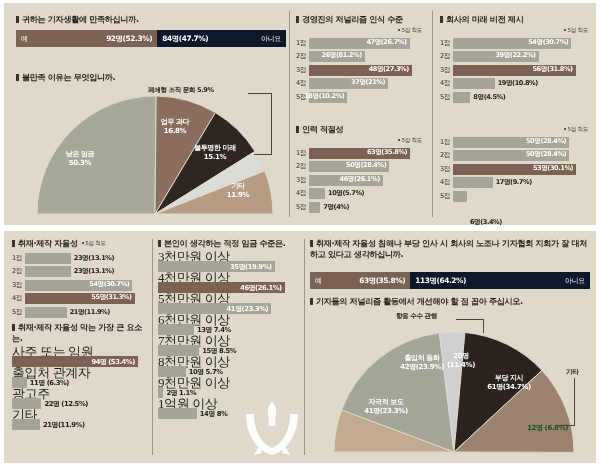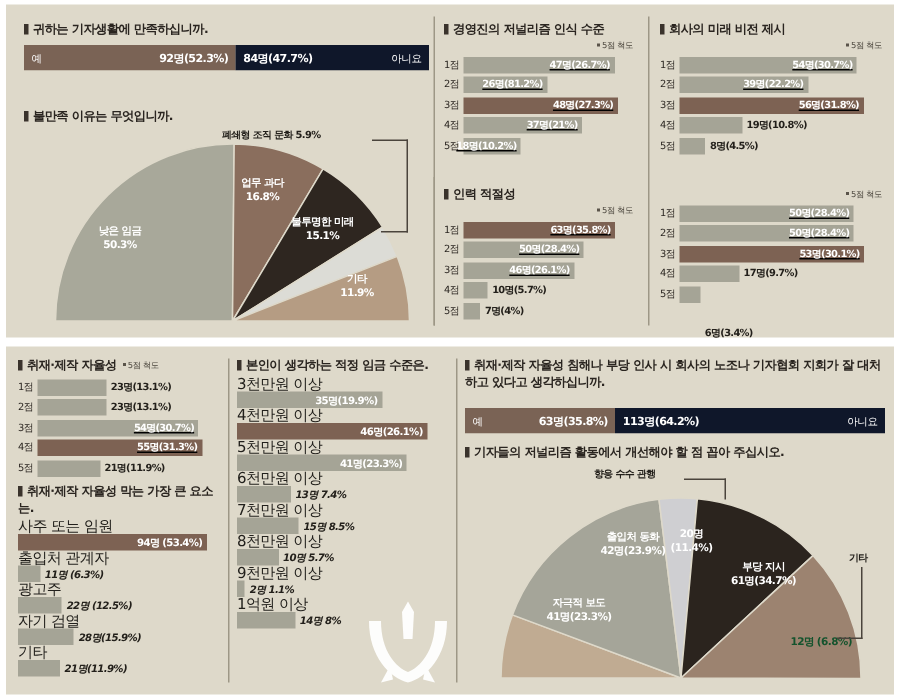--- a/index.html
+++ b/index.html
@@ -36,33 +36,33 @@
   .yn-lab.s{left:5px;}
   .yn-lab.e{right:5px;}
   .yn-val{position:absolute;font-size:7.4px;color:#fff;font-weight:bold;letter-spacing:-0.4px;}
   .yn-val.vl{right:5px;}
   .yn-val.vr{left:5px;}
 
   
   .srow{display:flex;align-items:center;height:12px;margin-bottom:1.5px;}
   .skey{width:13px;font-size:6.6px;color:#2a2520;letter-spacing:-0.4px;flex:0 0 13px;}
   .strack{position:relative;height:11px;flex:1;}
-  .sbar{position:absolute;left:0;top:0;height:11px;background:#a5a496;display:flex;align-items:center;justify-content:flex-end;text-decoration:underline;}
+  .sbar{position:absolute;left:0;top:0;height:11px;background:#a5a496;display:flex;align-items:flex-start;justify-content:flex-end;}
   .sbar.hi{background:#7d6253;}
   .sval{font-size:6.6px;color:#fff;font-weight:bold;letter-spacing:-0.45px;padding-right:3px;white-space:nowrap;}
   .sval.out{position:absolute;top:0;height:11px;display:flex;align-items:center;color:#23201b;padding-left:3px;padding-right:0;}
 
   
   .lrow{margin-bottom:1px;}
-  .llab{font-size:10px;color:#22201c;letter-spacing:-0.4px;line-height:9px;}
+  .llab{font-size:13px;color:#22201c;letter-spacing:-0.4px;line-height:9px;font-family:Liberation Serif, serif;}
   .ltrack{position:relative;height:11px;}
   .lbar{position:absolute;left:0;top:0;height:11px;background:#a5a496;display:flex;align-items:center;justify-content:flex-end;}
   .lbar.hi{background:#7d6253;}
   .lval{font-size:6.8px;font-weight:bold;letter-spacing:-0.45px;color:#fff;padding-right:3px;white-space:nowrap;}
-  .lval.out{position:absolute;top:0;height:11px;display:flex;align-items:center;color:#23201b;padding-left:3px;white-space:nowrap;font-style:italic;}
+  .lval.out{position:absolute;top:0;height:11px;display:flex;align-items:center;color:#23201b;padding-left:3px;white-space:nowrap;}
 
   
   .pie-wrap{position:absolute;}
   .pie-svg{display:block;overflow:visible;}
   .plab{position:absolute;text-align:center;line-height:9px;letter-spacing:-0.4px;pointer-events:none;}
   .plab .n{font-size:7px;font-weight:bold;display:block;}
   .plab .v{font-size:7px;font-weight:bold;display:block;}
   .plab.lt{color:#ffffff;}
   .plab.dk{color:#14532d;}
   .callout{position:absolute;font-size:6.6px;font-weight:bold;color:#23201b;letter-spacing:-0.4px;white-space:nowrap;}
@@ -381,43 +381,36 @@
           </div>
         </div>
         <div class="lrow">
           <div class="llab">광고주</div>
           <div class="ltrack">
             <div class="lbar" style="width: 22.3214%;"></div>
             <span class="lval out" style="left: 22.3214%;">22명 (12.5%)</span>
           </div>
         </div>
         <div class="lrow">
-          <div class="llab">자기 검열</div>
-          <div class="ltrack">
-            <div class="lbar" style="width: 28.3929%;"></div>
-            <span class="lval out" style="left: 28.3929%;">28명(15.9%)</span>
-          </div>
-        </div>
-        <div class="lrow">
           <div class="llab">기타</div>
           <div class="ltrack">
             <div class="lbar" style="width: 21.25%;"></div>
             <span class="lval out" style="left: 21.25%;">21명(11.9%)</span>
           </div>
         </div>
       </div>
   </div>
 
   <div class="blk" style="left:158px;top:238px;width:136px;">
     <div class="htitle"><span class="sq"></span><span>본인이 생각하는 적정 임금 수준은.</span></div>
     <div id="rows-salary" style="margin-top:3px;">
         <div class="lrow">
           <div class="llab">3천만원 이상</div>
           <div class="ltrack">
-            <div class="lbar" style="width: 71.0714%;">
+            <div class="lbar" style="width: 71.0714%; padding-left: 20px;">
               <span class="lval">35명(19.9%)</span>
             </div>
           </div>
         </div>
         <div class="lrow">
           <div class="llab">4천만원 이상</div>
           <div class="ltrack">
             <div class="lbar hi" style="width: 93.2143%;">
               <span class="lval">46명(26.1%)</span>
             </div>

